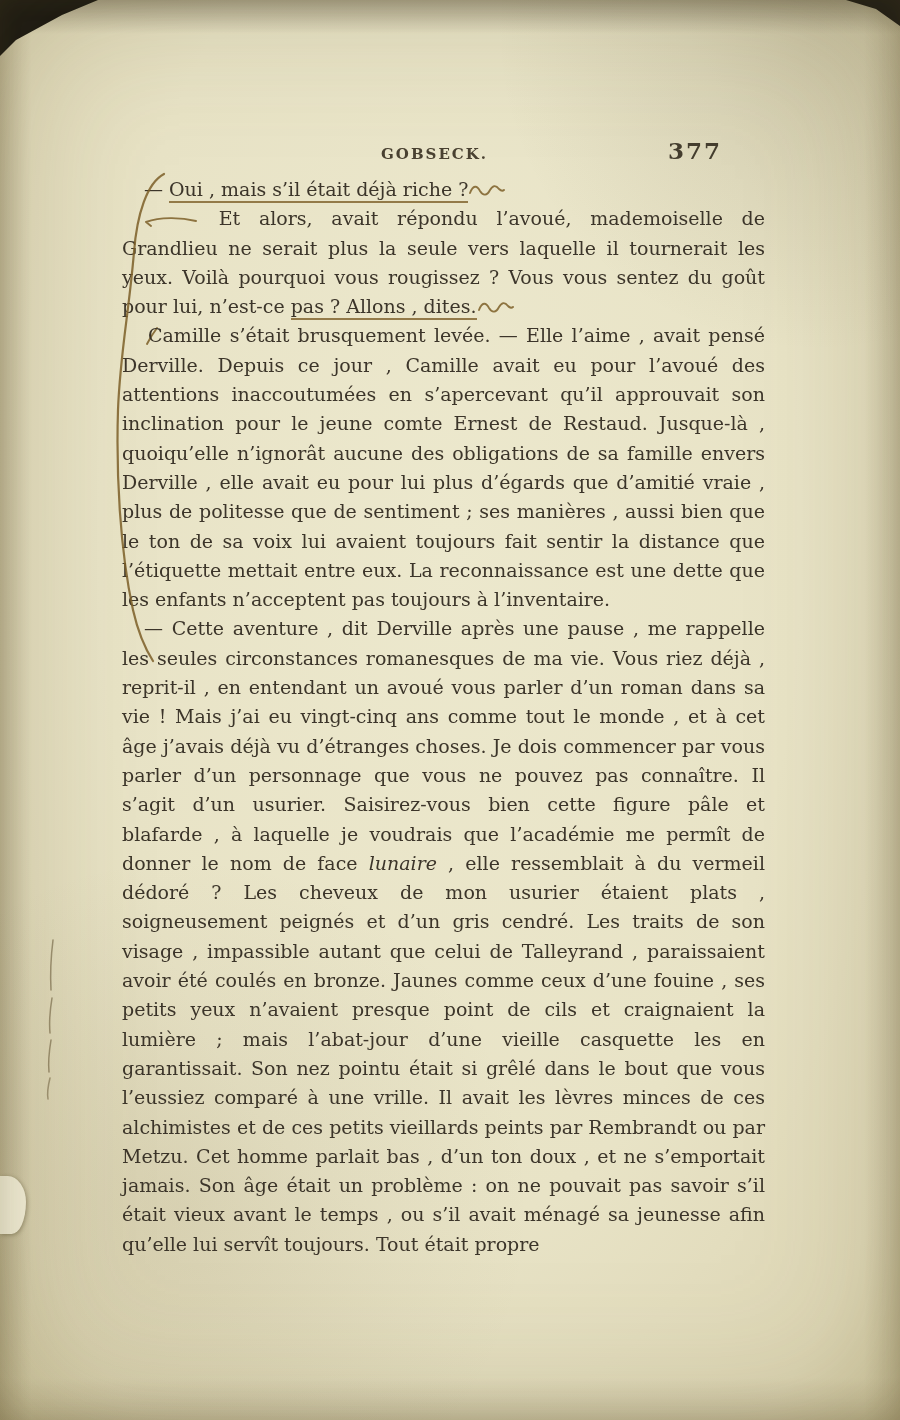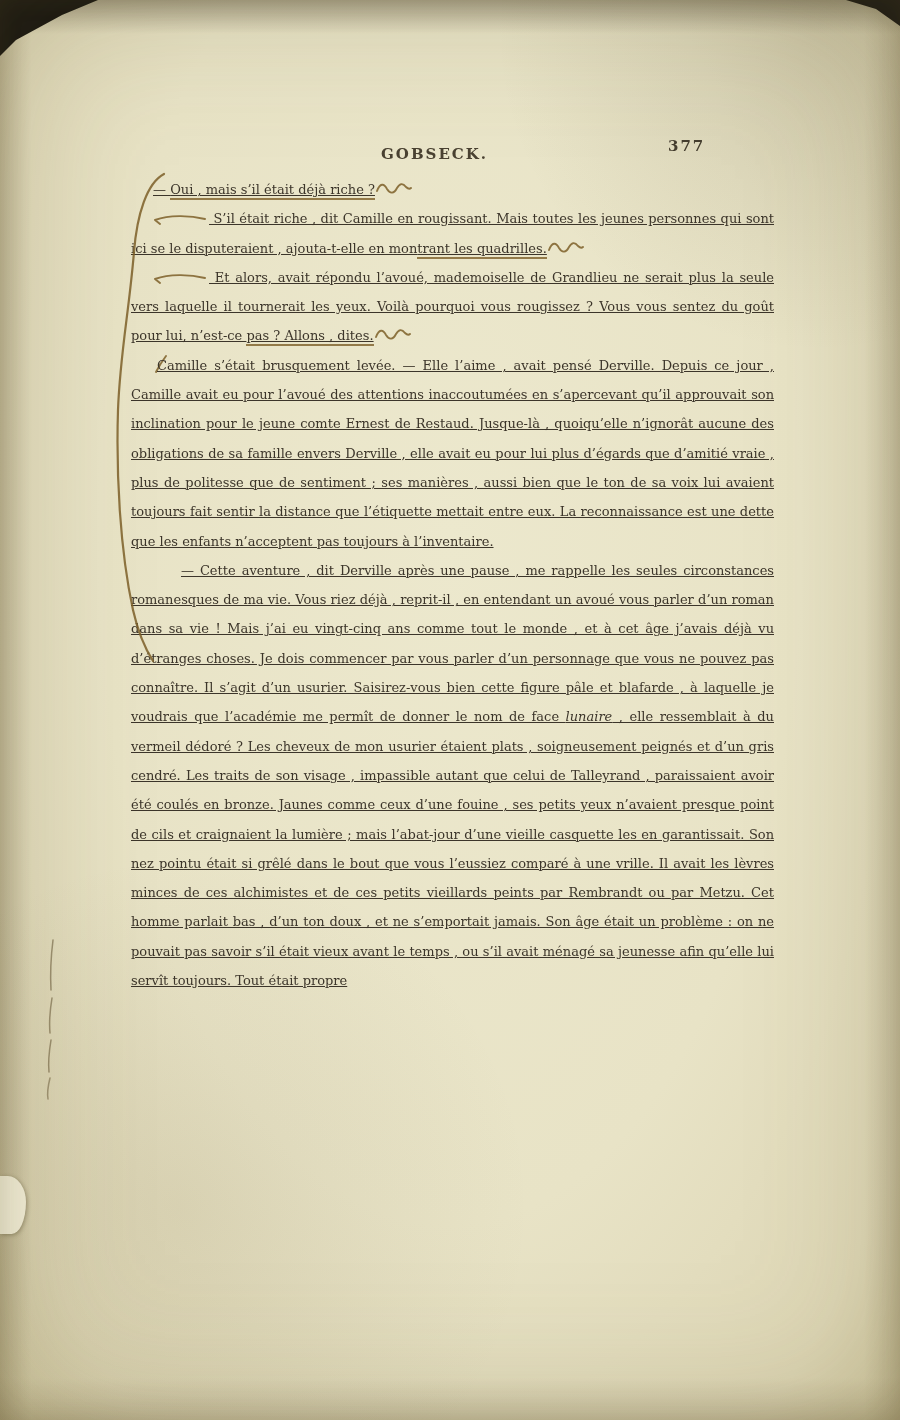--- a/index.html
+++ b/index.html
@@ -42,30 +42,29 @@
     border-radius:0 70% 55% 0 / 0 45% 55% 0;
     box-shadow:1px 1px 4px rgba(80,70,40,.45);
   }
   .running-title {
     position:absolute; left:381px; top:145px;
     font-size:15px; letter-spacing:2px; font-weight:bold;
     color:#4a4232;
   }
   .page-number {
     position:absolute; left:668px; top:137px;
-    font-size:15px; letter-spacing:2px; font-weight:bold;
+    font-size:23px; letter-spacing:2px; font-weight:bold;
     color:#453e2f;
   }
   .text-block {
-    position:absolute; left:131px; top:175px; width:643px;
-    font-size:13px; line-height:29.3px;
+    position:absolute; left:122px; top:175px; width:643px;
+    font-size:19px; line-height:29.3px;
     text-align:justify;
     color:#3c352a;
     text-rendering:optimizeLegibility;
-    text-decoration:underline;
   }
   .para { text-indent:22px; }
   .para:nth-of-type(5) { text-indent:50px; }
   .italic { font-style:italic; }
   .ink-underline {
     border-bottom:2px solid rgba(125,95,40,.8);
     padding-bottom:1px;
   }
   .ink-inline { vertical-align:-2px; margin:0 2px 0 0; }
   .ink-inline.tick { vertical-align:-4px; margin-right:-10px; }
@@ -75,25 +74,20 @@
 <body>
 
 <div class="page">
 
   <div class="running-title">GOBSECK.</div>
 
   <div class="page-number">377</div>
 
   <div class="text-block">
       <p class="para"><span>—&nbsp;</span><span class="ink-underline">Oui&nbsp;, mais s’il était déjà riche&nbsp;?</span><svg width="38" height="16" viewBox="0 0 38 16" class="ink-inline">
-          <path d="M2,11 C5,3 9,3 12,9 C15,14 19,14 22,8 C25,3 28,3 31,7 C33,9 35,9 36,8" fill="none" stroke="#7d5f28" stroke-width="1.9" stroke-linecap="round" opacity="0.85"></path>
-        </svg></p>
-      <p class="para"><svg width="54" height="14" viewBox="0 0 54 14" class="ink-inline">
-          <path d="M2,9 L7,13 M2,9 C16,4 36,4 52,8" fill="none" stroke="#7d5f28" stroke-width="1.9" stroke-linecap="round" opacity="0.85"></path>
-        </svg><span> S’il était riche&nbsp;, dit Camille en rougissant. Mais toutes les jeunes personnes qui sont ici se le disputeraient&nbsp;, ajouta-t-elle en mon</span><span class="ink-underline">trant les quadrilles.</span><svg width="38" height="16" viewBox="0 0 38 16" class="ink-inline">
           <path d="M2,11 C5,3 9,3 12,9 C15,14 19,14 22,8 C25,3 28,3 31,7 C33,9 35,9 36,8" fill="none" stroke="#7d5f28" stroke-width="1.9" stroke-linecap="round" opacity="0.85"></path>
         </svg></p>
       <p class="para"><svg width="54" height="14" viewBox="0 0 54 14" class="ink-inline">
           <path d="M2,9 L7,13 M2,9 C16,4 36,4 52,8" fill="none" stroke="#7d5f28" stroke-width="1.9" stroke-linecap="round" opacity="0.85"></path>
         </svg><span> Et alors, avait répondu l’avoué, mademoiselle de Grandlieu ne serait plus la seule vers laquelle il tournerait les yeux. Voilà pourquoi vous rougissez&nbsp;? Vous vous sentez du goût pour lui, n’est-ce </span><span class="ink-underline">pas&nbsp;? Allons&nbsp;, dites.</span><svg width="38" height="16" viewBox="0 0 38 16" class="ink-inline">
           <path d="M2,11 C5,3 9,3 12,9 C15,14 19,14 22,8 C25,3 28,3 31,7 C33,9 35,9 36,8" fill="none" stroke="#7d5f28" stroke-width="1.9" stroke-linecap="round" opacity="0.85"></path>
         </svg></p>
       <p class="para"><svg width="14" height="20" viewBox="0 0 14 20" class="ink-inline tick">
           <path d="M3,18 C6,12 10,6 13,2" fill="none" stroke="#7d5f28" stroke-width="1.9" stroke-linecap="round" opacity="0.85"></path>
         </svg><span>Camille s’était brusquement levée. — Elle l’aime&nbsp;, avait pensé Derville. Depuis ce jour&nbsp;, Camille avait eu pour l’avoué des attentions inaccoutumées en s’apercevant qu’il approuvait son inclination pour le jeune comte Ernest de Restaud. Jusque-là&nbsp;, quoiqu’elle n’ignorât aucune des obligations de sa famille envers Derville&nbsp;, elle avait eu pour lui plus d’égards que d’amitié vraie&nbsp;, plus de politesse que de sentiment&nbsp;; ses manières&nbsp;, aussi bien que le ton de sa voix lui avaient toujours fait sentir la distance que l’étiquette mettait entre eux. La reconnaissance est une dette que les enfants n’acceptent pas toujours à l’inventaire.</span></p>

